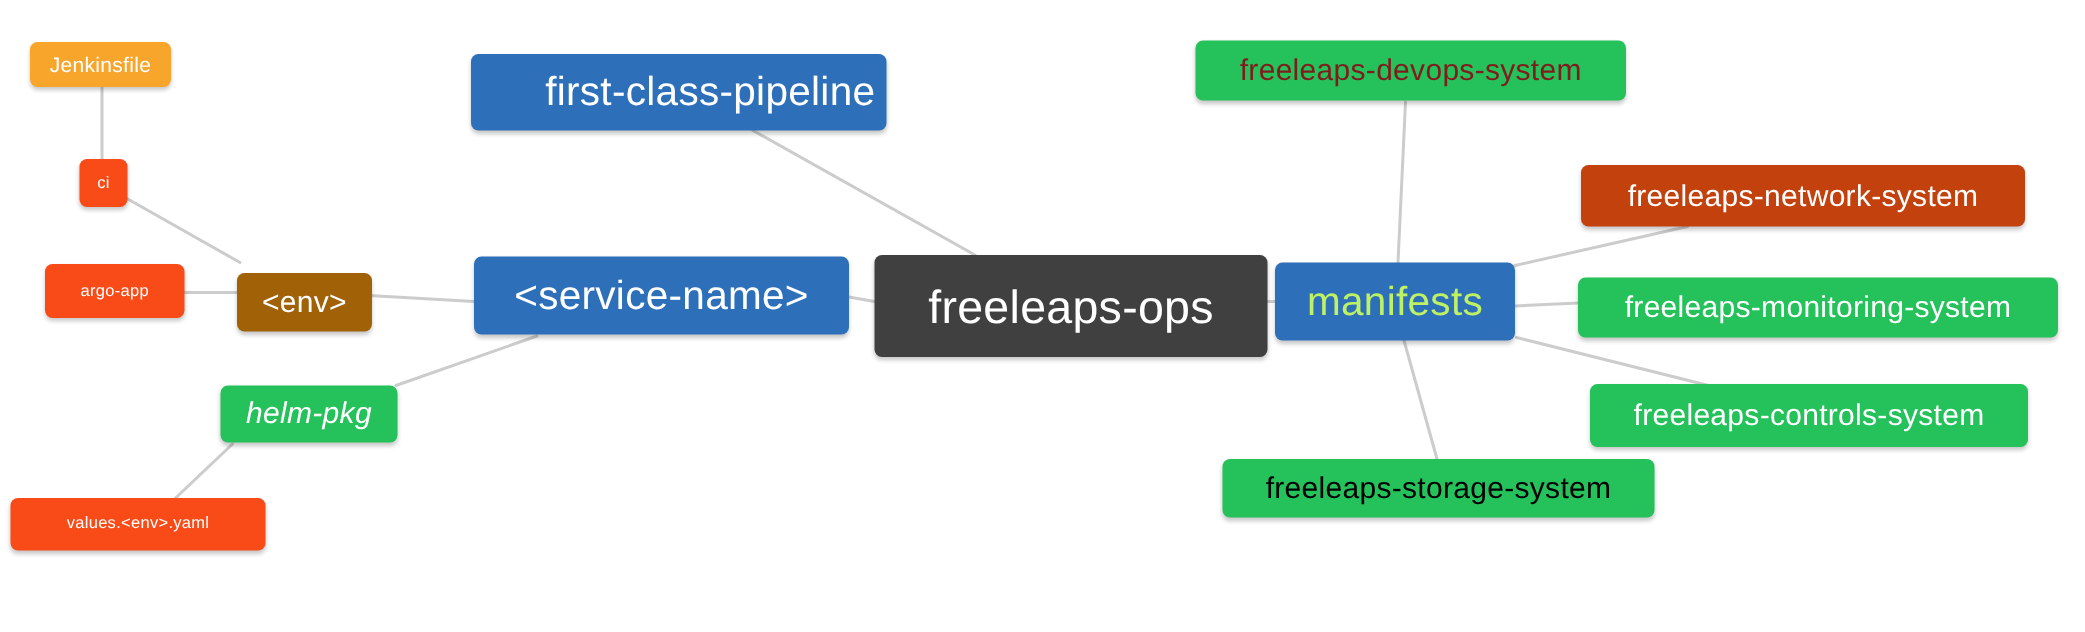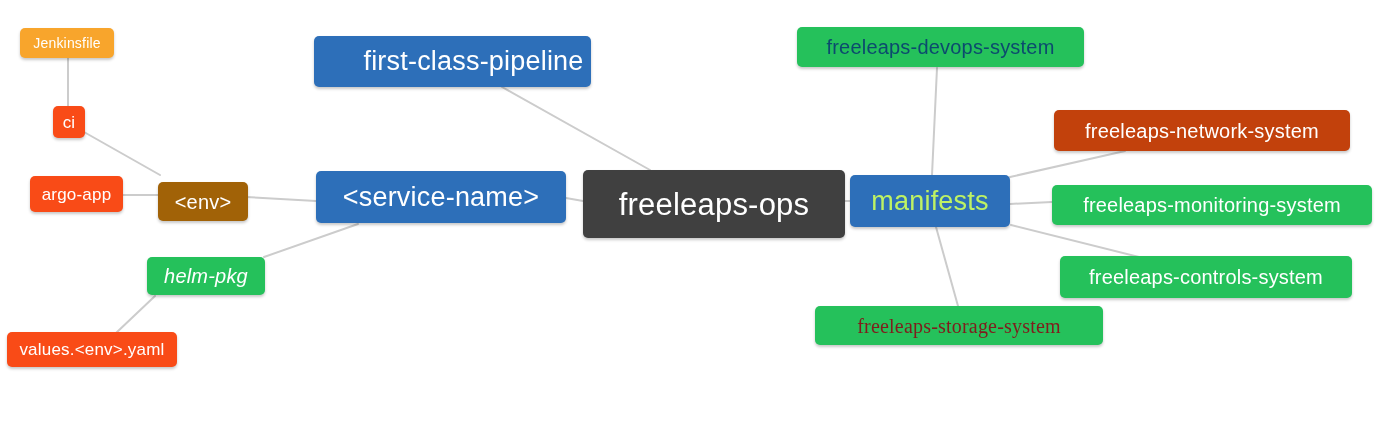--- a/index.html
+++ b/index.html
@@ -26,21 +26,21 @@
     border-radius: 5px;
     box-shadow: 0 2px 3px rgba(0,0,0,0.22);
     white-space: nowrap;
     cursor: pointer;
     line-height: 1;
     letter-spacing: 0.2px;
   }
   .lvl0 { font-size: 31px; }
   .lvl1 { font-size: 27px; }
   .lvl2 { font-size: 20px; }
-  .lvl3 { font-size: 17px; }
+  .lvl3 { font-size: 11px; }
   .lvl4 { font-size: 14px; }
 </style>
 </head>
 <body>
 
 <div class="canvas">
   <svg class="edge-layer" width="1390" height="421" viewBox="0 0 1390 421" xmlns="http://www.w3.org/2000/svg">
       <line x1="68" y1="58" x2="68" y2="106" stroke="#CCCCCC" stroke-width="2" stroke-linecap="round"></line>
       <line x1="84" y1="132" x2="160" y2="175" stroke="#CCCCCC" stroke-width="2" stroke-linecap="round"></line>
       <line x1="123" y1="195" x2="158" y2="195" stroke="#CCCCCC" stroke-width="2" stroke-linecap="round"></line>
@@ -58,21 +58,21 @@
     </svg>
   <div>
       <div class="node lvl4" style="left: 20px; top: 28px; width: 94px; height: 30px; background: rgb(248, 165, 44); color: rgb(255, 255, 255);">Jenkinsfile</div>
       <div class="node lvl3" style="left: 53px; top: 106px; width: 32px; height: 32px; background: rgb(249, 75, 23); color: rgb(255, 255, 255);">ci</div>
       <div class="node lvl3" style="left: 30px; top: 176px; width: 93px; height: 36px; background: rgb(249, 75, 23); color: rgb(255, 255, 255);">argo-app</div>
       <div class="node lvl2" style="left: 158px; top: 182px; width: 90px; height: 39px; background: #a16207; color: rgb(255, 255, 255);">&lt;env&gt;</div>
       <div class="node lvl1" style="left: 314px; top: 36px; width: 277px; height: 51px; background: rgb(45, 111, 185); color: rgb(255, 255, 255); padding-left: 42px;">first-class-pipeline</div>
       <div class="node lvl1" style="left: 316px; top: 171px; width: 250px; height: 52px; background: rgb(45, 111, 185); color: rgb(255, 255, 255);">&lt;service-name&gt;</div>
       <div class="node lvl0" style="left: 583px; top: 170px; width: 262px; height: 68px; background: #404040; color: rgb(255, 255, 255);">freeleaps-ops</div>
       <div class="node lvl1" style="left: 850px; top: 175px; width: 160px; height: 52px; background: rgb(45, 111, 185); color: #bef264;">manifests</div>
-      <div class="node lvl2" style="left: 797px; top: 27px; width: 287px; height: 40px; background: rgb(37, 193, 91); color: #0c4a6e;">freeleaps-devops-system</div>
+      <div class="node lvl2" style="left: 797px; top: 27px; width: 287px; height: 40px; background: rgb(37, 193, 91); color: #7f1d1d;">freeleaps-devops-system</div>
       <div class="node lvl2" style="left: 1054px; top: 110px; width: 296px; height: 41px; background: #c2410c; color: rgb(255, 255, 255);">freeleaps-network-system</div>
       <div class="node lvl2" style="left: 1052px; top: 185px; width: 320px; height: 40px; background: rgb(37, 193, 91); color: rgb(255, 255, 255);">freeleaps-monitoring-system</div>
       <div class="node lvl2" style="left: 1060px; top: 256px; width: 292px; height: 42px; background: rgb(37, 193, 91); color: rgb(255, 255, 255);">freeleaps-controls-system</div>
-      <div class="node lvl2" style="left: 815px; top: 306px; width: 288px; height: 39px; background: rgb(37, 193, 91); color: #7f1d1d; font-family: Liberation Serif, serif;">freeleaps-storage-system</div>
+      <div class="node lvl2" style="left: 815px; top: 306px; width: 288px; height: 39px; background: rgb(37, 193, 91); color: #000000;">freeleaps-storage-system</div>
       <div class="node lvl2" style="left: 147px; top: 257px; width: 118px; height: 38px; background: rgb(37, 193, 91); color: rgb(255, 255, 255); font-style: italic;">helm-pkg</div>
       <div class="node lvl3" style="left: 7px; top: 332px; width: 170px; height: 35px; background: rgb(249, 75, 23); color: rgb(255, 255, 255);">values.&lt;env&gt;.yaml</div>
     </div>
 </div>
 
 </body></html>

